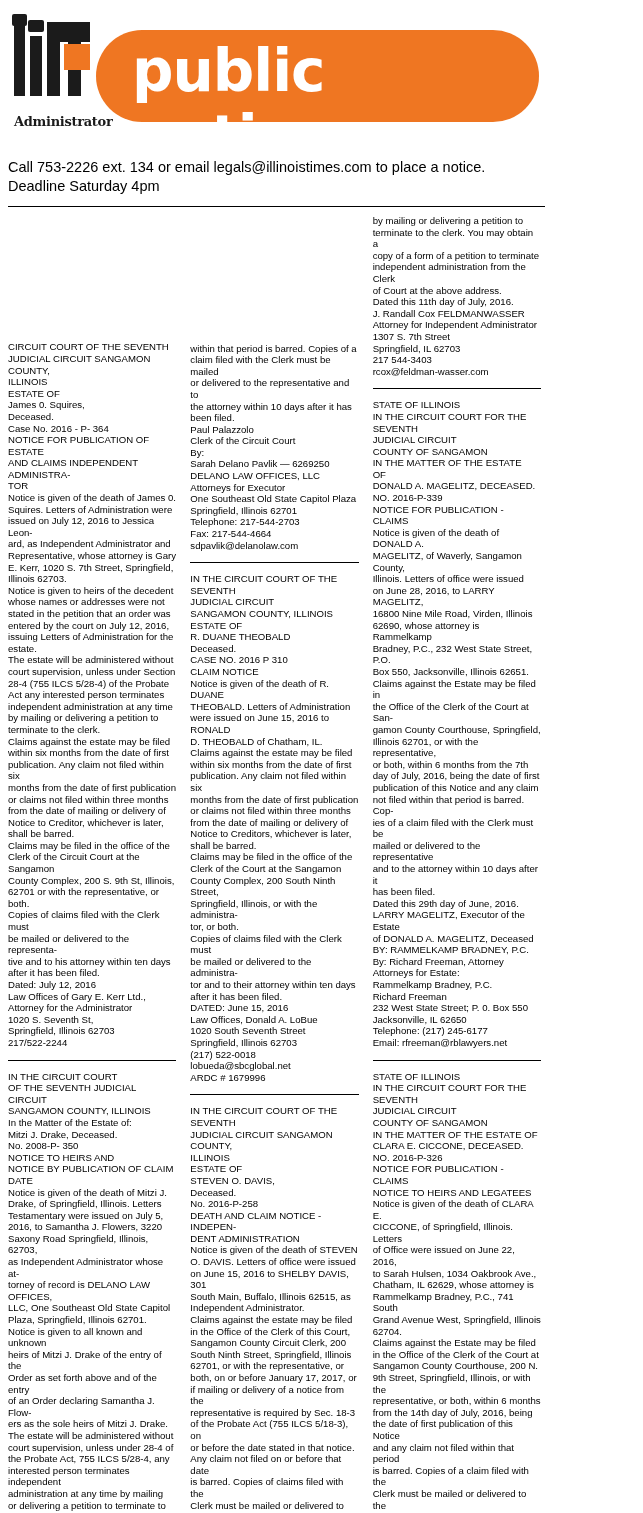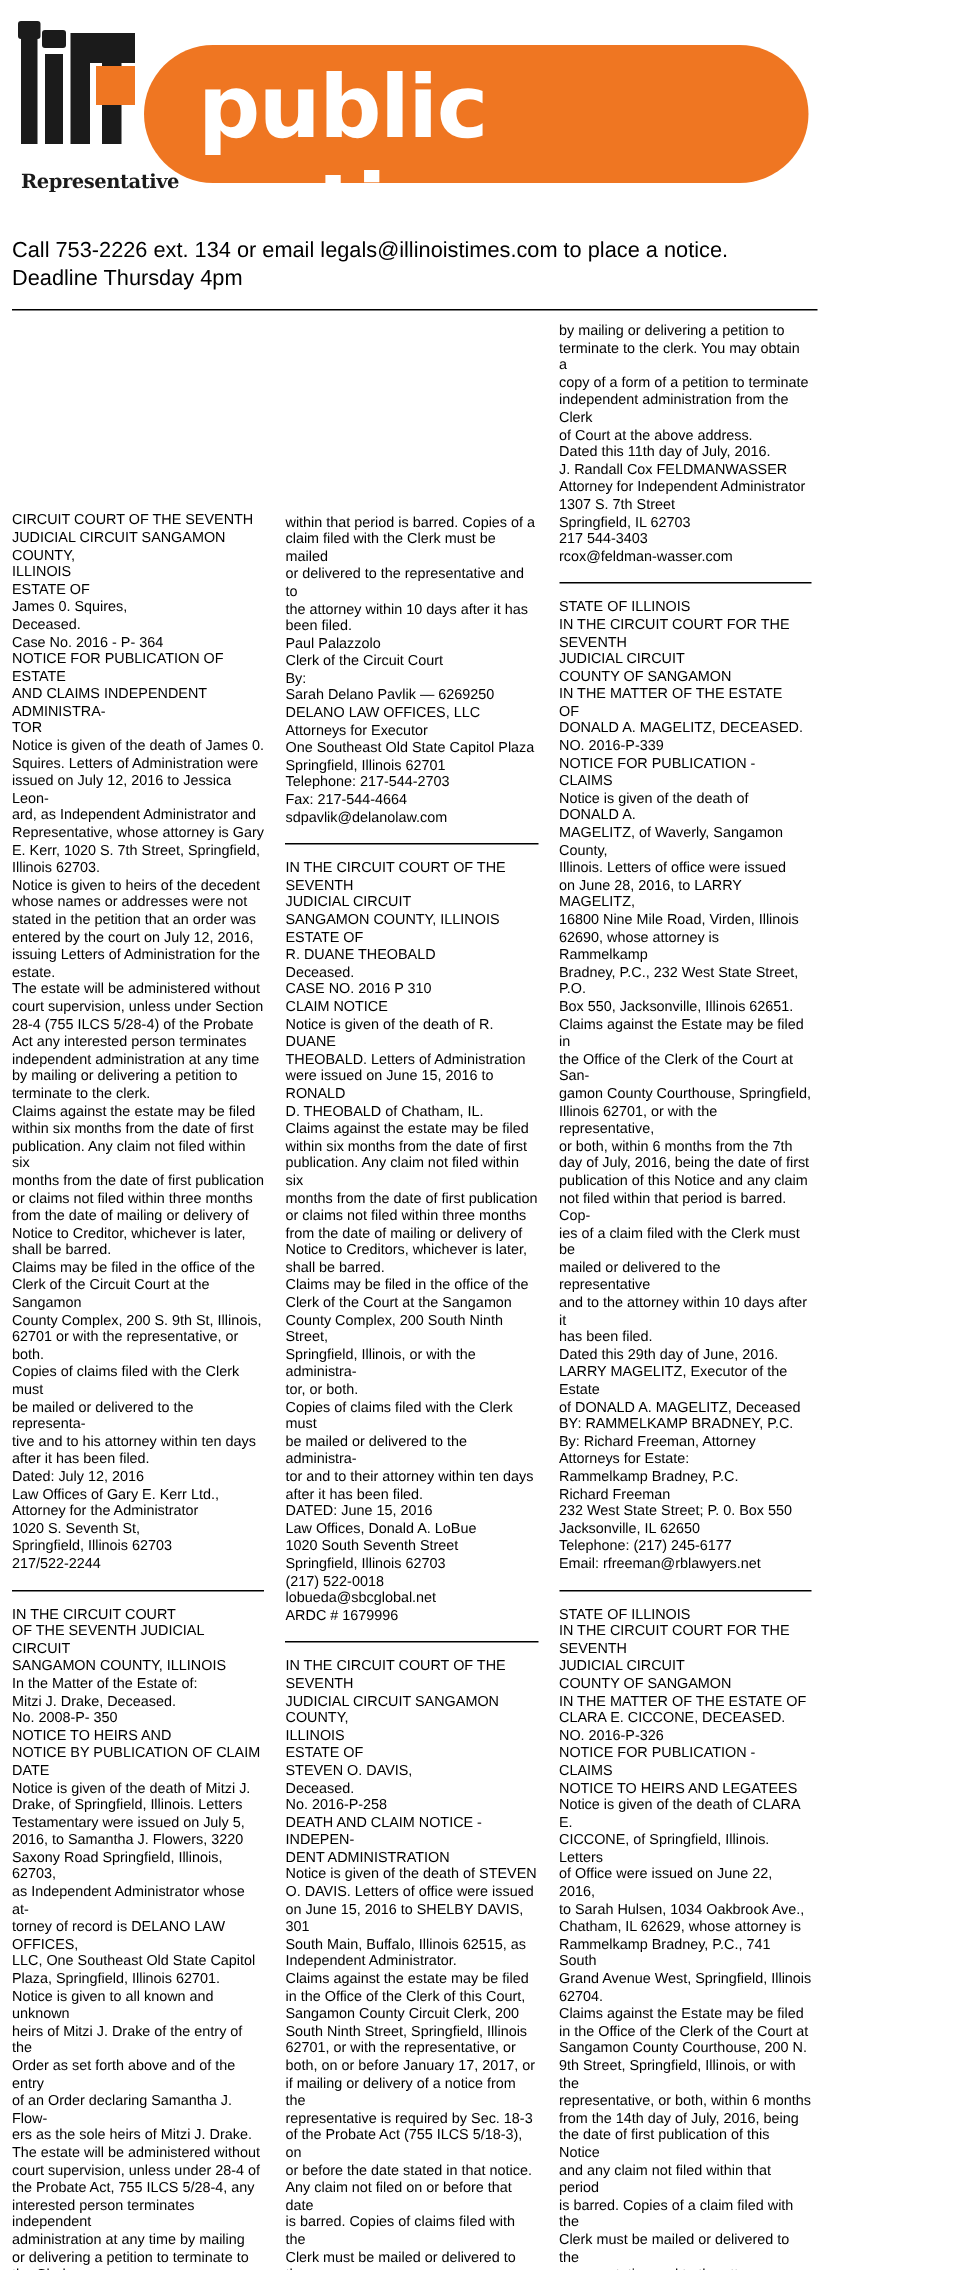--- a/index.html
+++ b/index.html
@@ -162,27 +162,27 @@
       <div class="logo-glyphs">
         <div class="g1b"></div>
         <div class="g1"></div>
         <div class="g2b"></div>
         <div class="g2"></div>
         <div class="g3"></div>
         <div class="g4"></div>
         <div class="g5"></div>
         <div class="gorange"></div>
       </div>
-      <div class="logo-word">Representative</div>
+      <div class="logo-word">Administrator</div>
     </div>
   </div>
 
   <div class="contact">
     <div>Call 753-2226 ext. 134 or email legals@illinoistimes.com to place a notice.</div>
-    <div>Deadline Thursday 4pm</div>
+    <div>Deadline Saturday 4pm</div>
   </div>
   <div class="rule"></div>
 
   <div class="columns">
 
     <div class="col">
       <div class="notice">
         <p class="hdr">CIRCUIT COURT OF THE SEVENTH
 JUDICIAL CIRCUIT SANGAMON  COUNTY,
 ILLINOIS

